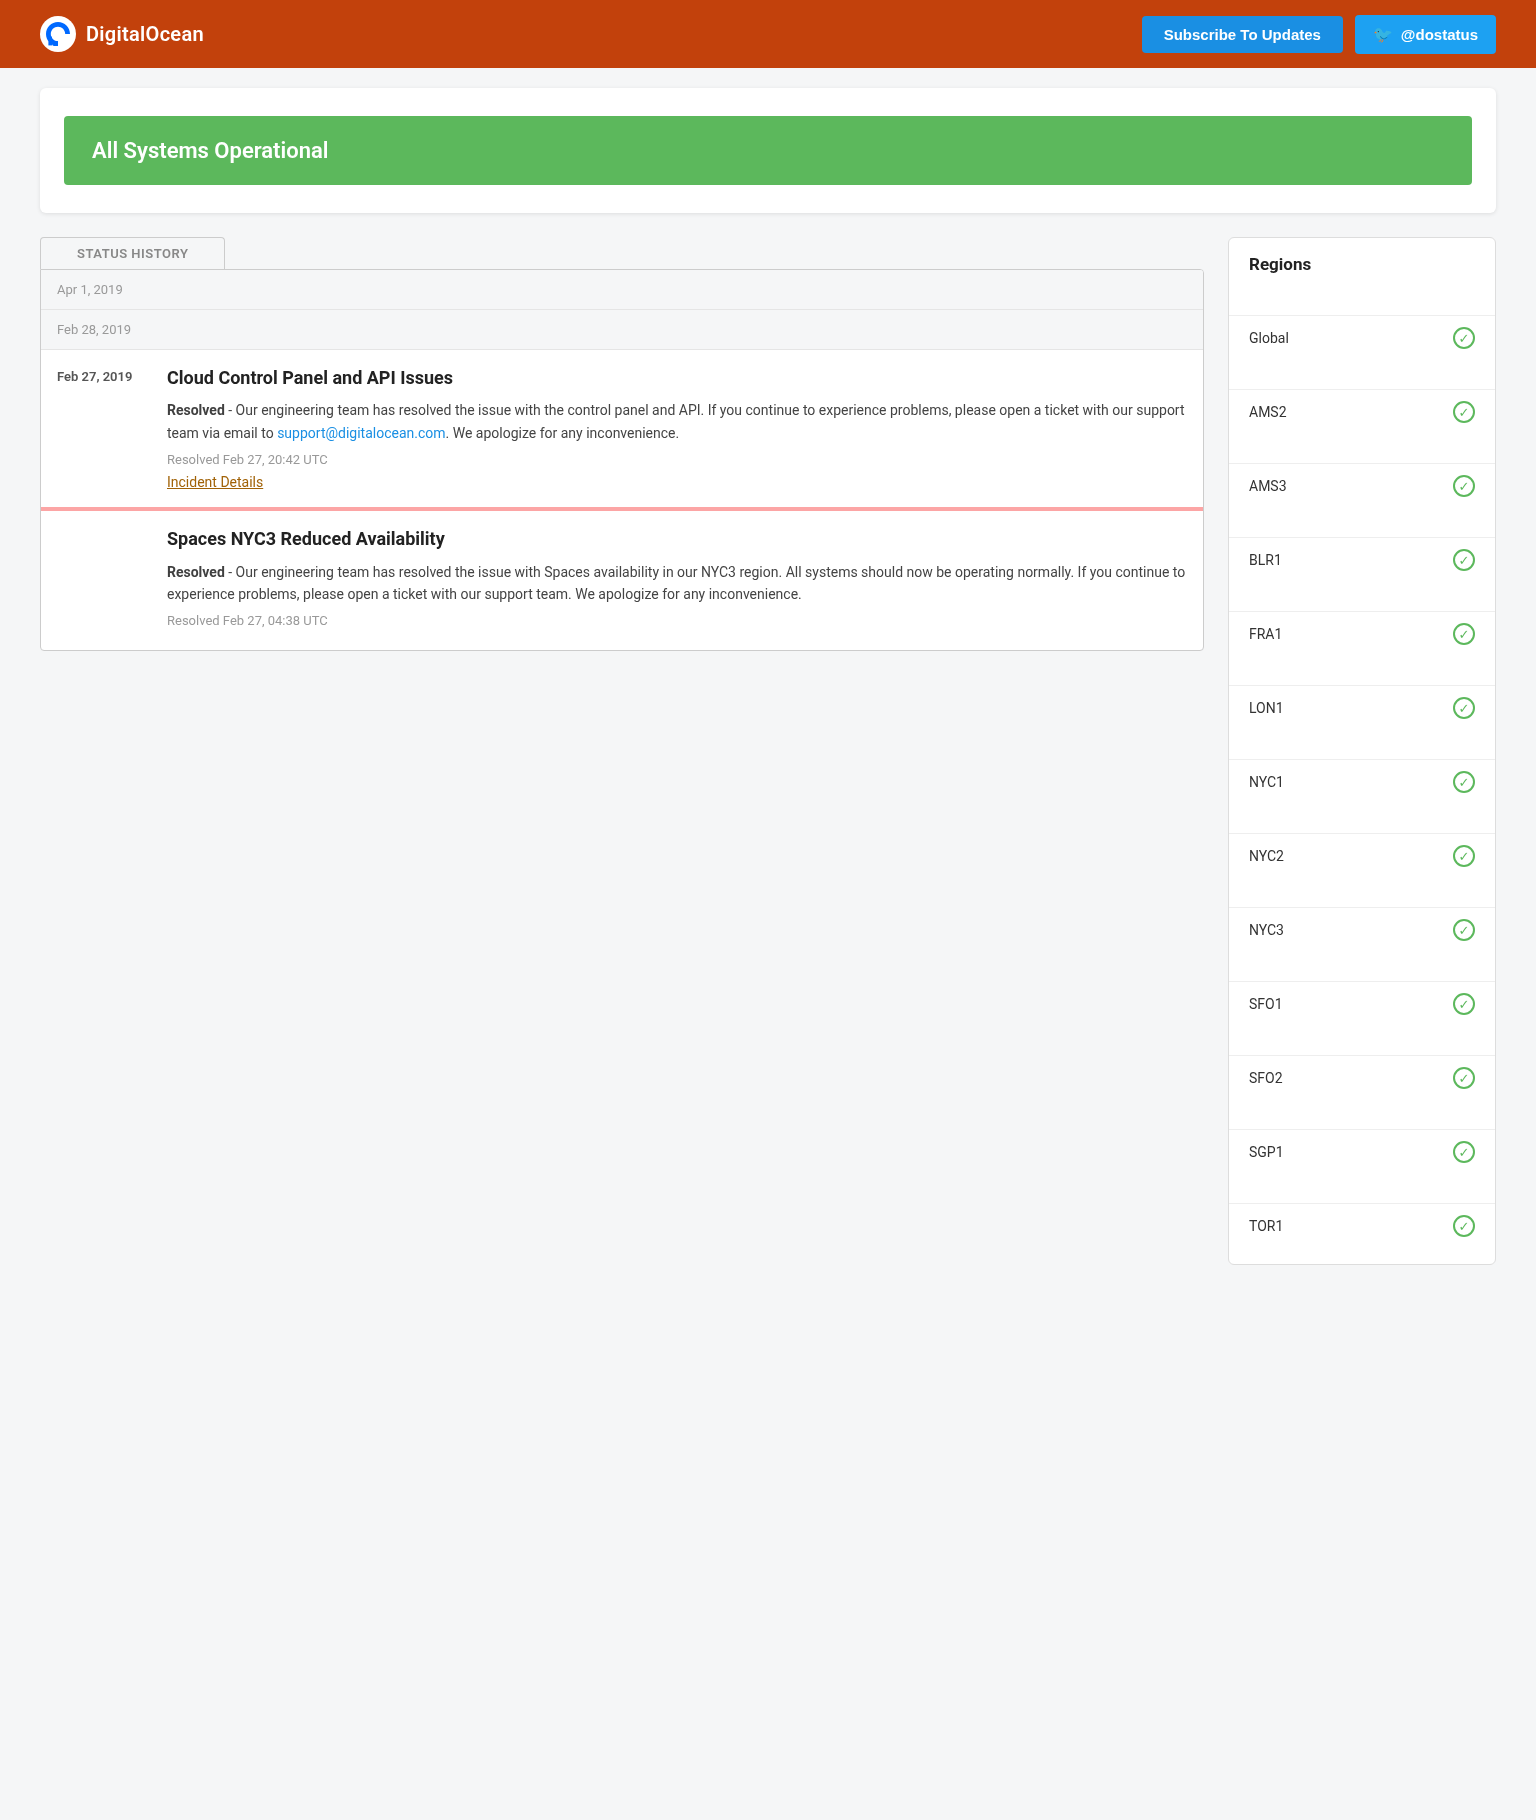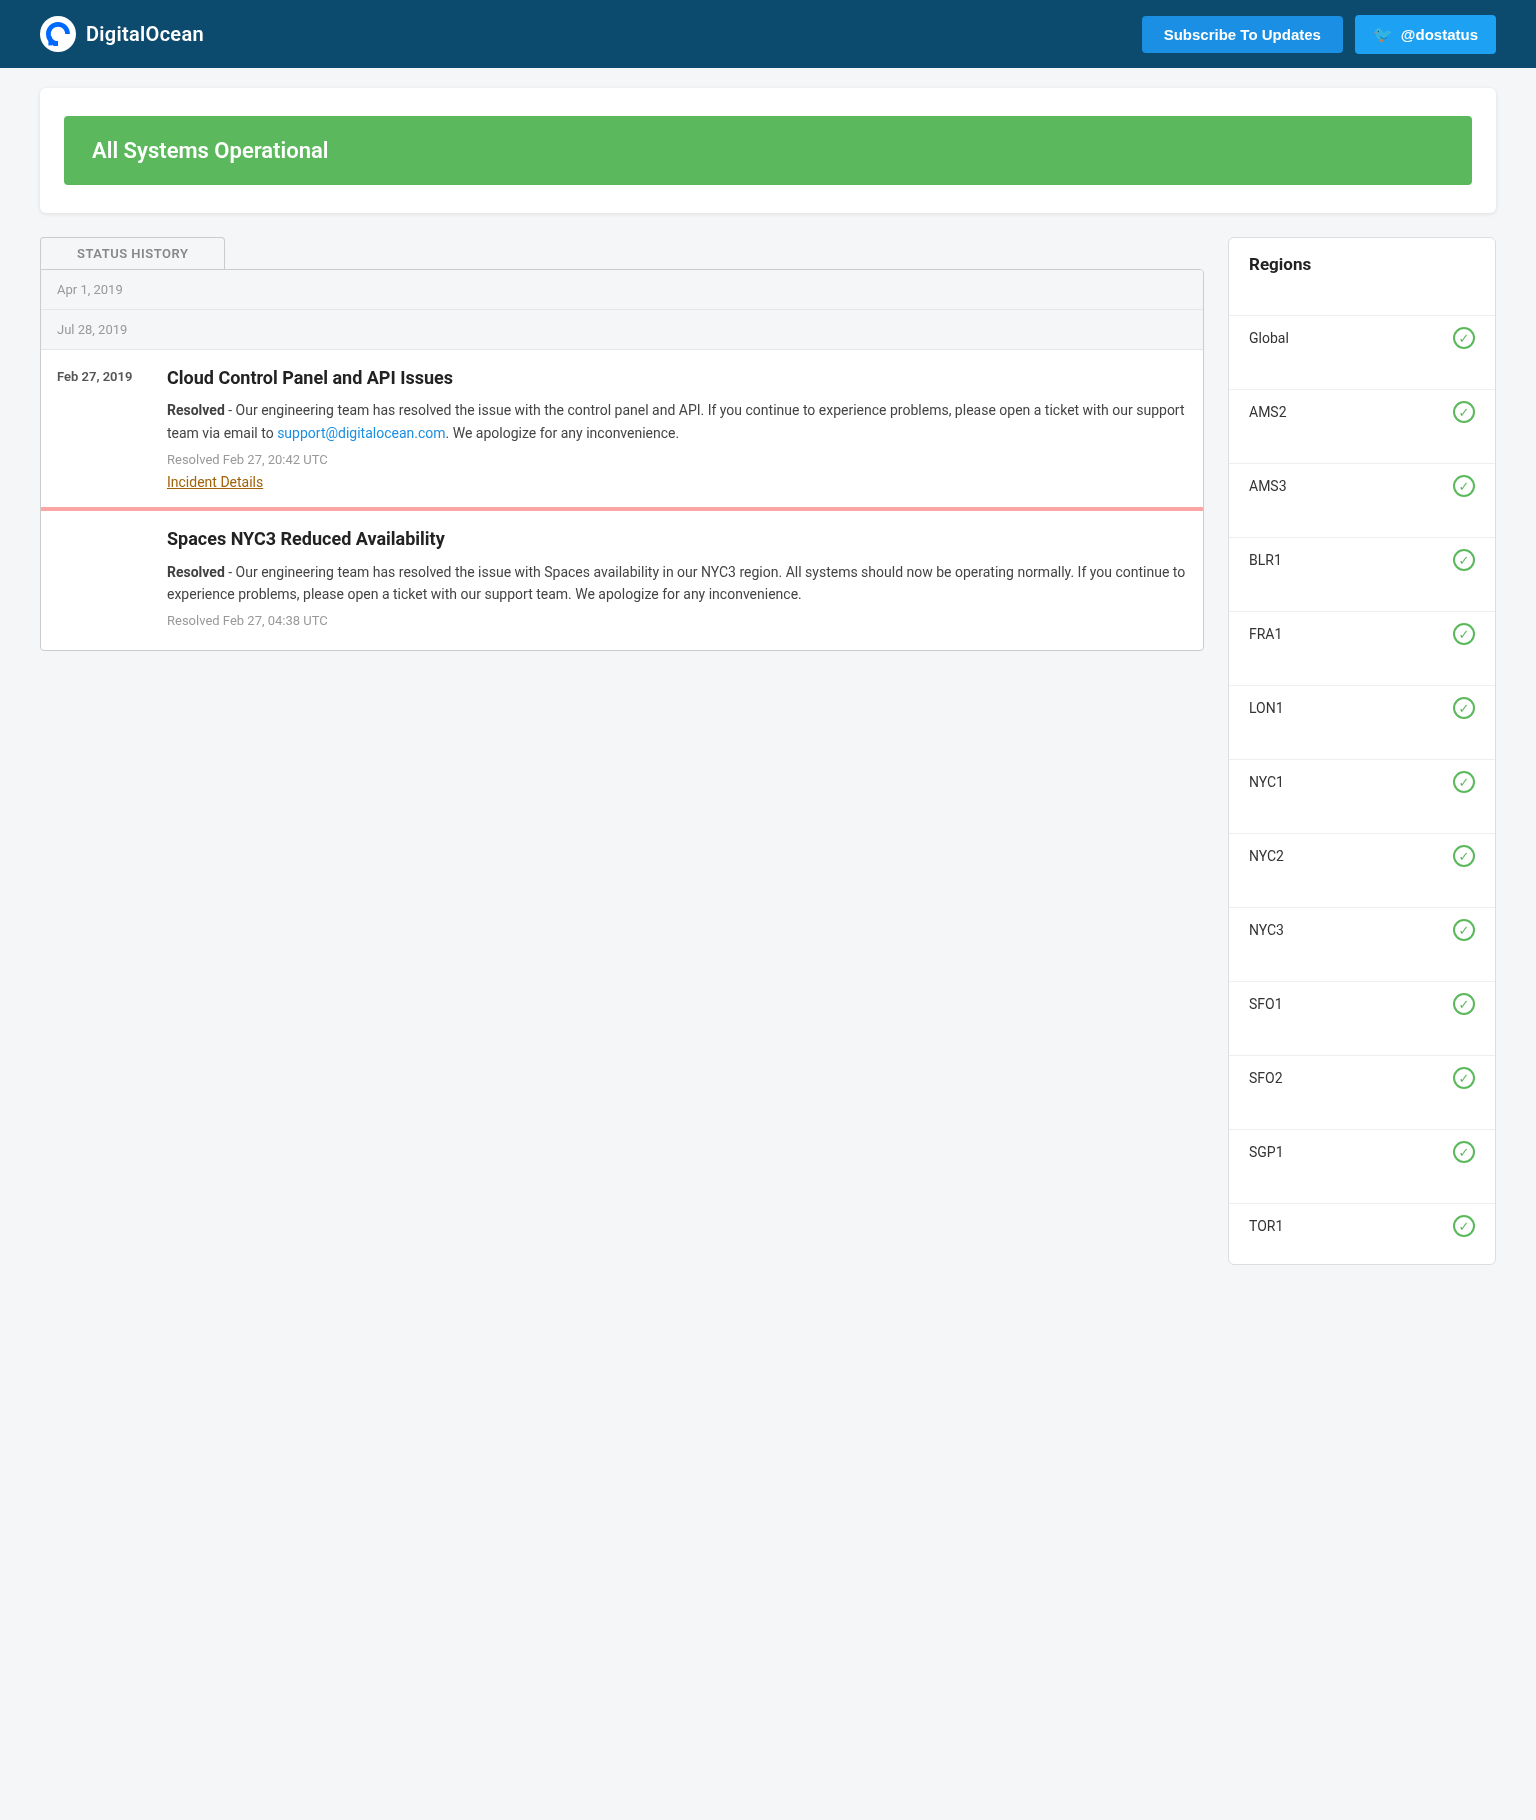--- a/index.html
+++ b/index.html
@@ -5,21 +5,21 @@
     * { box-sizing: border-box; margin: 0; padding: 0; }
     body {
       font-family: -apple-system, BlinkMacSystemFont, "Segoe UI", Roboto, Helvetica, Arial, sans-serif;
       background: #f5f6f7;
       color: #333;
       font-size: 15px;
     }
 
     
     .header {
-      background: #0c4a6e;
+      background: #c2410c;
       display: flex;
       align-items: center;
       justify-content: space-between;
       padding: 0 40px;
       height: 68px;
     }
     .header-logo {
       display: flex;
       align-items: center;
       gap: 10px;
@@ -253,21 +253,21 @@
 <div class="main-content">
 
   <div class="history-section">
     <div class="history-tab">STATUS HISTORY</div>
     <div class="history-table">
 
       <div class="history-date-row">
         <span>Apr 1, 2019</span>
       </div>
       <div class="history-date-row">
-        <span>Jul 28, 2019</span>
+        <span>Feb 28, 2019</span>
       </div>
 
       <div class="incident-row">
         <div class="incident-date">Feb 27, 2019</div>
         <div class="incident-content">
           <div class="incident-title">Cloud Control Panel and API Issues</div>
           <div class="incident-body">
             <strong>Resolved</strong><span> - Our engineering team has resolved the issue with the control panel and API. If you continue to experience problems, please open a ticket with our support team via email to </span><a href="mailto:support@digitalocean.com">support@digitalocean.com</a><span>. We apologize for any inconvenience.</span>
           </div>
           <div class="incident-resolved-time">Resolved Feb 27, 20:42 UTC</div>

